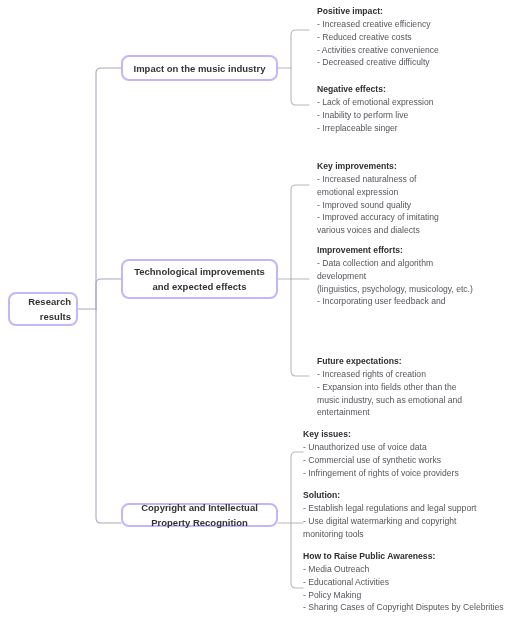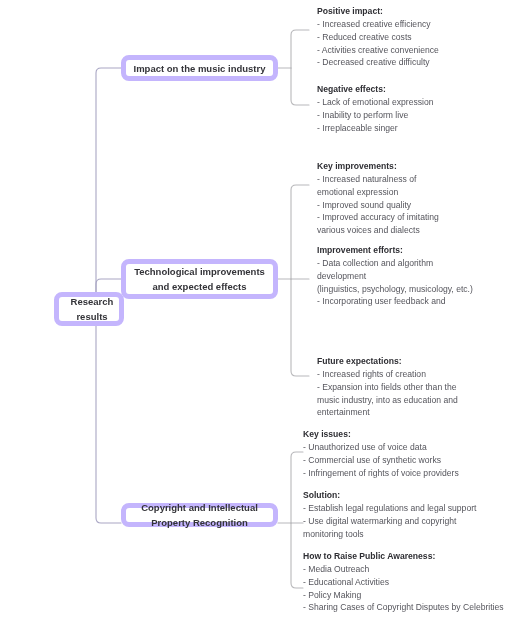--- a/index.html
+++ b/index.html
@@ -34,21 +34,21 @@
     pointer-events: none;
     z-index: 1;
   }
 
   
   .node {
     position: absolute;
     z-index: 2;
     box-sizing: border-box;
     background: #ffffff;
-    border: 5px solid #c4b5fd;
+    border: 2px solid #c4b5fd;
     border-radius: 8px;
     display: flex;
     flex-direction: column;
     align-items: center;
     justify-content: center;
     color: #333338;
     font-weight: bold;
     font-size: 9.5px;
     line-height: 15px;
     text-align: center;
@@ -57,24 +57,23 @@
   .node .line {
     display: block;
     white-space: nowrap;
   }
 
   #root-node {
     left: 8px;
     top: 292px;
     width: 70px;
     height: 34px;
-    align-items: center;
+    align-items: flex-end;
     padding-left: 11px;
     text-align: left;
-    margin-left: 46px;
   }
 
   #branch-node-0 {
     left: 121px;
     top: 55px;
     width: 157px;
     height: 26px;
   }
   #branch-node-1 {
     left: 121px;
@@ -189,21 +188,21 @@
     <span class="leaf-item">- Data collection and algorithm</span>
     <span class="leaf-item">development</span>
     <span class="leaf-item">(linguistics, psychology, musicology, etc.)</span>
     <span class="leaf-item">- Incorporating user feedback and</span>
   </div>
 
   <div class="leaf-group grp-a" style="top:355px;">
     <span class="leaf-title">Future expectations:</span>
     <span class="leaf-item">- Increased rights of creation</span>
     <span class="leaf-item">- Expansion into fields other than the</span>
-    <span class="leaf-item">music industry, into as education and</span>
+    <span class="leaf-item">music industry, such as emotional and</span>
     <span class="leaf-item">entertainment</span>
   </div>
 
   <div class="leaf-group grp-b" style="top:428px;">
     <span class="leaf-title">Key issues:</span>
     <span class="leaf-item">- Unauthorized use of voice data</span>
     <span class="leaf-item">- Commercial use of synthetic works</span>
     <span class="leaf-item">- Infringement of rights of voice providers</span>
   </div>
 

